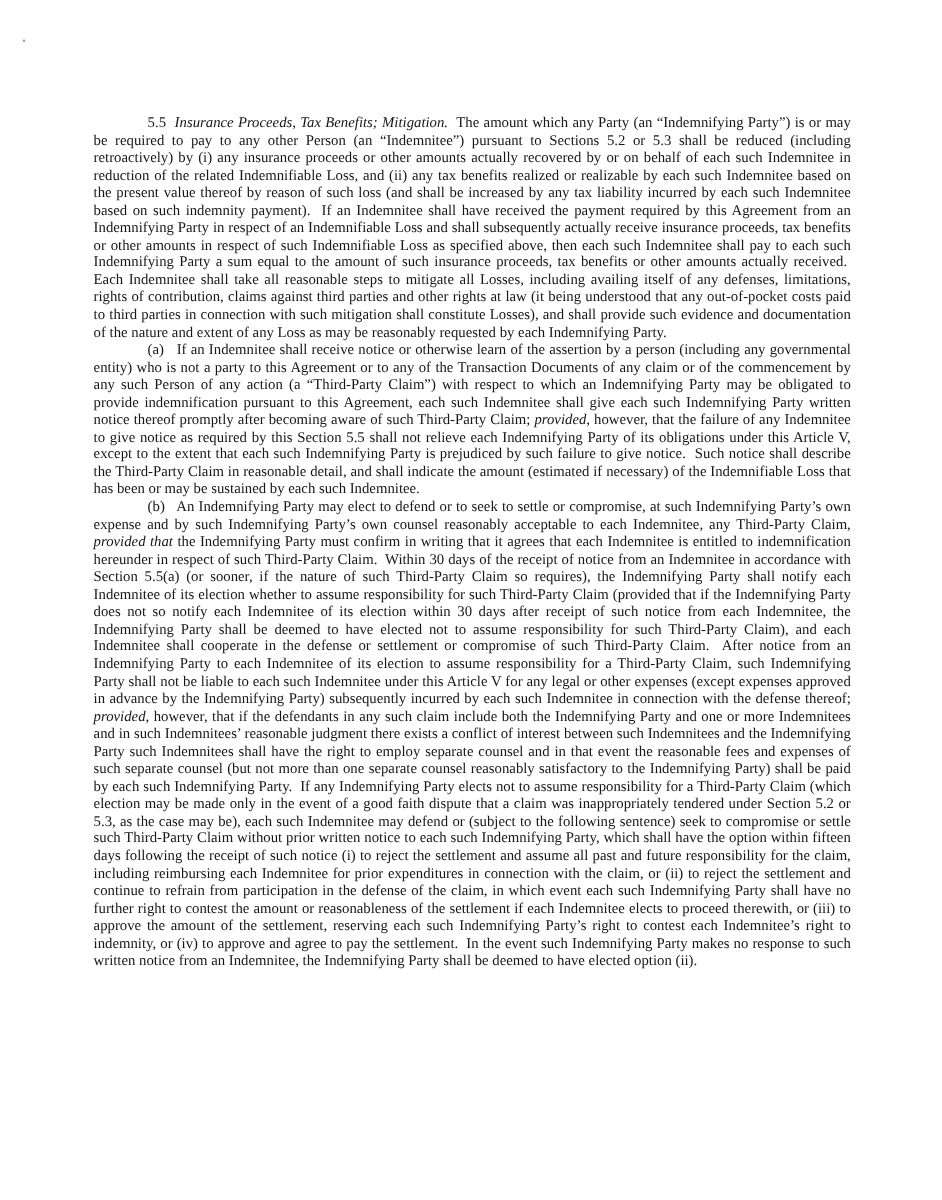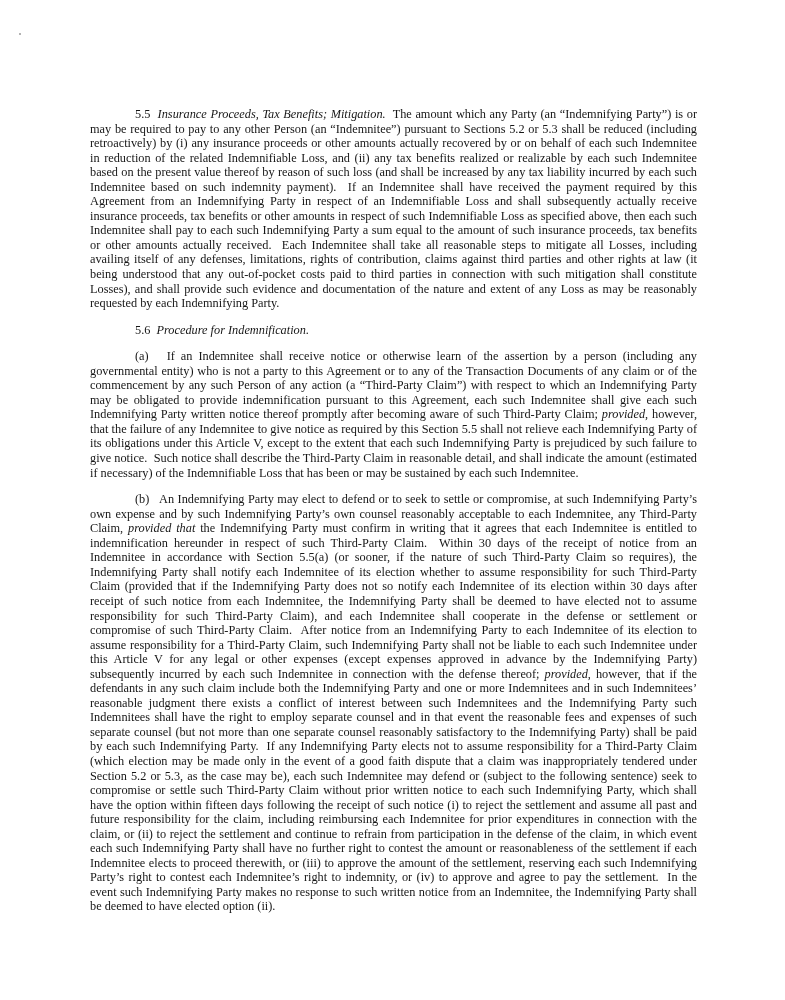--- a/index.html
+++ b/index.html
@@ -28,32 +28,31 @@
     position: absolute;
     left: 78px;
     top: 95px;
     width: 631px;
     color: #161616;
     font-size: 12.3px;
     line-height: 14.55px;
     text-align: justify;
   }
   .para {
-    margin: 12px;
+    margin: 0;
     padding: 0;
     text-indent: 45px;
   }
   .para em {
     font-style: italic;
   }
 </style>
 </head>
 <body>
 
 <div class="page">
   <div class="scan-artifact"></div>
   <div class="text-block">
     <p class="para"><span>5.5&nbsp; </span><em>Insurance Proceeds, Tax Benefits; Mitigation.</em><span>&nbsp; The amount which any Party (an “Indemnifying Party”) is or may be required to pay to any other Person (an “Indemnitee”) pursuant to Sections 5.2 or 5.3 shall be reduced (including retroactively) by (i) any insurance proceeds or other amounts actually recovered by or on behalf of each such Indemnitee in reduction of the related Indemnifiable Loss, and (ii) any tax benefits realized or realizable by each such Indemnitee based on the present value thereof by reason of such loss (and shall be increased by any tax liability incurred by each such Indemnitee based on such indemnity payment).&nbsp; If an Indemnitee shall have received the payment required by this Agreement from an Indemnifying Party in respect of an Indemnifiable Loss and shall subsequently actually receive insurance proceeds, tax benefits or other amounts in respect of such Indemnifiable Loss as specified above, then each such Indemnitee shall pay to each such Indemnifying Party a sum equal to the amount of such insurance proceeds, tax benefits or other amounts actually received.&nbsp; Each Indemnitee shall take all reasonable steps to mitigate all Losses, including availing itself of any defenses, limitations, rights of contribution, claims against third parties and other rights at law (it being understood that any out-of-pocket costs paid to third parties in connection with such mitigation shall constitute Losses), and shall provide such evidence and documentation of the nature and extent of any Loss as may be reasonably requested by each Indemnifying Party.</span></p>
-    <p class="para"><span>5.6&nbsp; </span><em>Procedure for Indemnification.</em></p>
     <p class="para"><span>(a)&nbsp;&nbsp; If an Indemnitee shall receive notice or otherwise learn of the assertion by a person (including any governmental entity) who is not a party to this Agreement or to any of the Transaction Documents of any claim or of the commencement by any such Person of any action (a “Third-Party Claim”) with respect to which an Indemnifying Party may be obligated to provide indemnification pursuant to this Agreement, each such Indemnitee shall give each such Indemnifying Party written notice thereof promptly after becoming aware of such Third-Party Claim; </span><em>provided</em><span>, however, that the failure of any Indemnitee to give notice as required by this Section 5.5 shall not relieve each Indemnifying Party of its obligations under this Article V, except to the extent that each such Indemnifying Party is prejudiced by such failure to give notice.&nbsp; Such notice shall describe the Third-Party Claim in reasonable detail, and shall indicate the amount (estimated if necessary) of the Indemnifiable Loss that has been or may be sustained by each such Indemnitee.</span></p>
     <p class="para"><span>(b)&nbsp;&nbsp; An Indemnifying Party may elect to defend or to seek to settle or compromise, at such Indemnifying Party’s own expense and by such Indemnifying Party’s own counsel reasonably acceptable to each Indemnitee, any Third-Party Claim, </span><em>provided that</em><span> the Indemnifying Party must confirm in writing that it agrees that each Indemnitee is entitled to indemnification hereunder in respect of such Third-Party Claim.&nbsp; Within 30 days of the receipt of notice from an Indemnitee in accordance with Section 5.5(a) (or sooner, if the nature of such Third-Party Claim so requires), the Indemnifying Party shall notify each Indemnitee of its election whether to assume responsibility for such Third-Party Claim (provided that if the Indemnifying Party does not so notify each Indemnitee of its election within 30 days after receipt of such notice from each Indemnitee, the Indemnifying Party shall be deemed to have elected not to assume responsibility for such Third-Party Claim), and each Indemnitee shall cooperate in the defense or settlement or compromise of such Third-Party Claim.&nbsp; After notice from an Indemnifying Party to each Indemnitee of its election to assume responsibility for a Third-Party Claim, such Indemnifying Party shall not be liable to each such Indemnitee under this Article V for any legal or other expenses (except expenses approved in advance by the Indemnifying Party) subsequently incurred by each such Indemnitee in connection with the defense thereof; </span><em>provided</em><span>, however, that if the defendants in any such claim include both the Indemnifying Party and one or more Indemnitees and in such Indemnitees’ reasonable judgment there exists a conflict of interest between such Indemnitees and the Indemnifying Party such Indemnitees shall have the right to employ separate counsel and in that event the reasonable fees and expenses of such separate counsel (but not more than one separate counsel reasonably satisfactory to the Indemnifying Party) shall be paid by each such Indemnifying Party.&nbsp; If any Indemnifying Party elects not to assume responsibility for a Third-Party Claim (which election may be made only in the event of a good faith dispute that a claim was inappropriately tendered under Section 5.2 or 5.3, as the case may be), each such Indemnitee may defend or (subject to the following sentence) seek to compromise or settle such Third-Party Claim without prior written notice to each such Indemnifying Party, which shall have the option within fifteen days following the receipt of such notice (i) to reject the settlement and assume all past and future responsibility for the claim, including reimbursing each Indemnitee for prior expenditures in connection with the claim, or (ii) to reject the settlement and continue to refrain from participation in the defense of the claim, in which event each such Indemnifying Party shall have no further right to contest the amount or reasonableness of the settlement if each Indemnitee elects to proceed therewith, or (iii) to approve the amount of the settlement, reserving each such Indemnifying Party’s right to contest each Indemnitee’s right to indemnity, or (iv) to approve and agree to pay the settlement.&nbsp; In the event such Indemnifying Party makes no response to such written notice from an Indemnitee, the Indemnifying Party shall be deemed to have elected option (ii).</span></p>
   </div>
 </div>
 
 </body></html>

